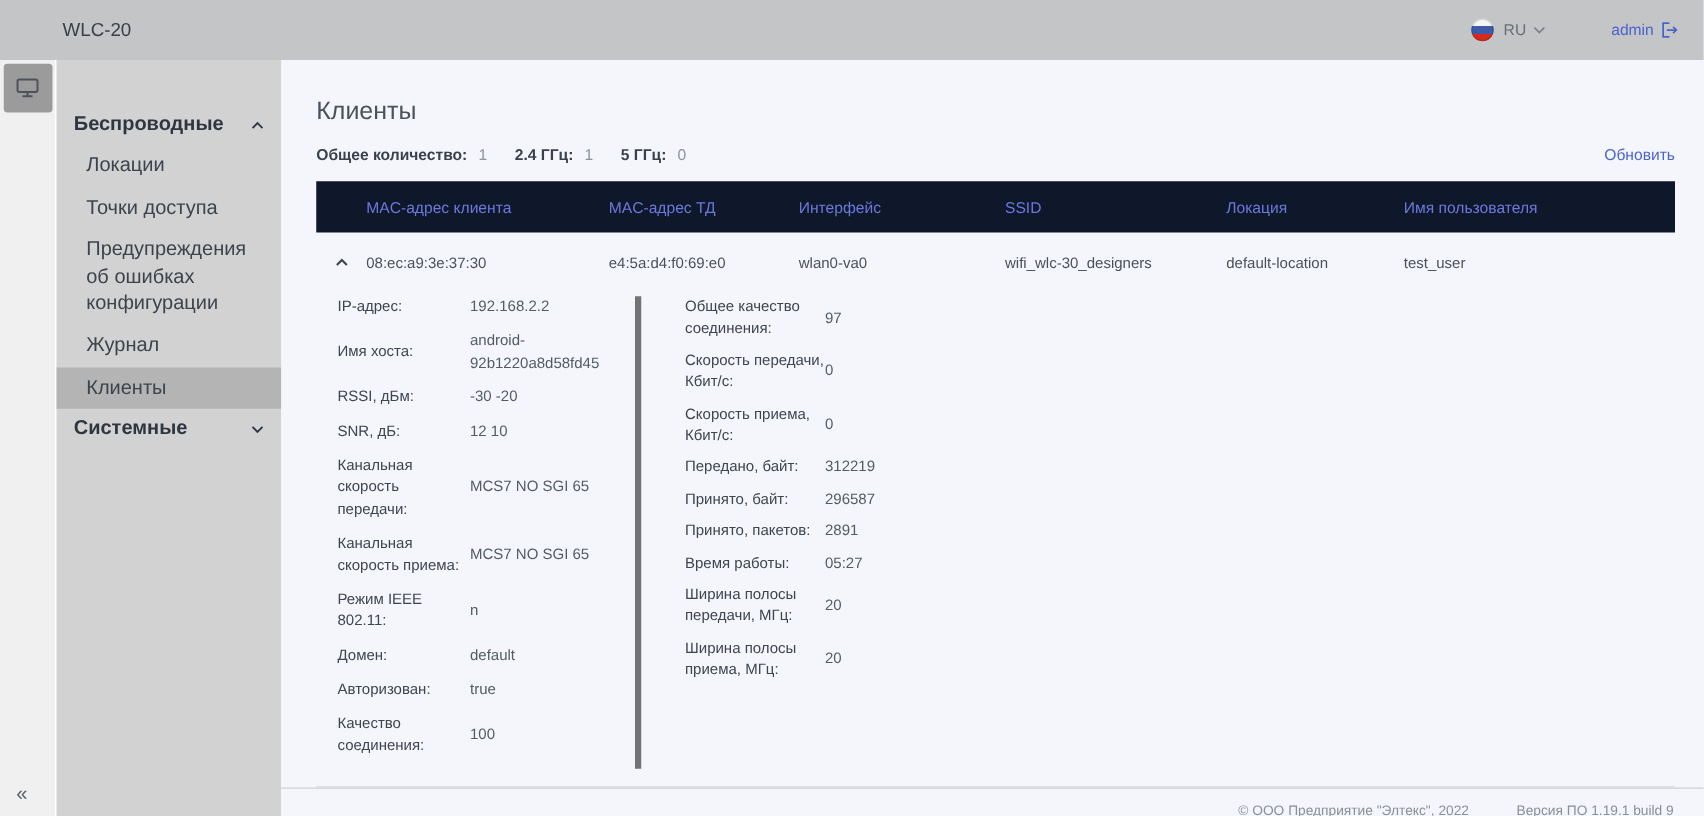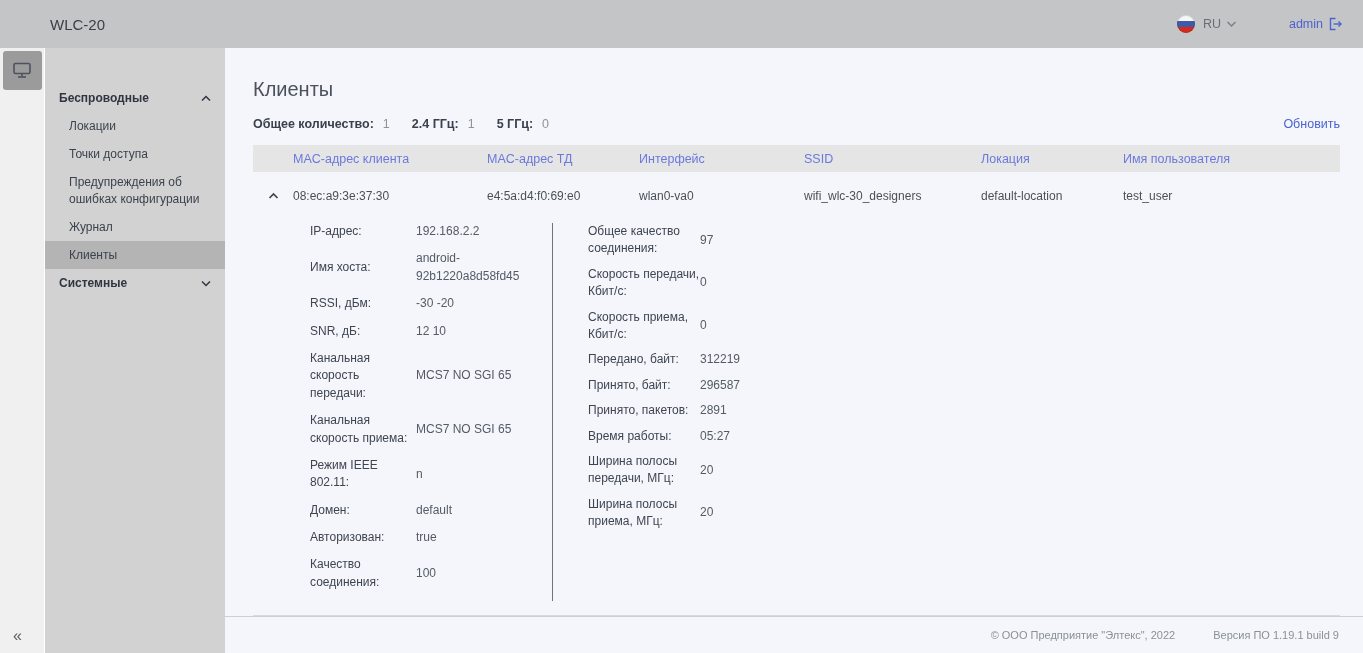--- a/index.html
+++ b/index.html
@@ -22,45 +22,45 @@
   .logout-ic { margin-left:6px; display:flex; }
 
   
   .layout { display:flex; height:605px; }
 
   .rail { width:45px; background:#f0f0f1; position:relative; border-right:1px solid #ffffff; flex-shrink:0; }
   .monitor-btn { width:39px; height:39px; margin:3px auto 0; background:#9b9b9c; border-radius:3px;
     display:flex; align-items:center; justify-content:center; cursor:pointer; }
   .collapse-btn { position:absolute; bottom:8px; left:13px; font-size:16px; color:#5c6066; cursor:pointer; }
 
-  .sidebar { width:180px; background:#d2d2d3; padding-top:36px; flex-shrink:0; font-size:12px; }
+  .sidebar { width:180px; background:#d2d2d3; padding-top:36px; flex-shrink:0; font-size:16px; }
   .nav-group { display:flex; align-items:center; justify-content:space-between;
     padding:7px 14px; font-weight:bold; color:#2f3640; cursor:pointer; }
   .nav-item { padding:6px 10px 6px 24px; color:#3c434c; cursor:pointer; line-height:1.35; }
   .nav-item.active { background:#b4b4b5; }
   .grp-chev { display:flex; }
 
   
   .main { flex:1; display:flex; flex-direction:column; background:#f4f6fb; }
   .content { flex:1; padding:0 23px 0 28px; }
   .page-title { margin-top:30px; font-size:20px; font-weight:normal; color:#4b525b; }
 
   .counts-row { display:flex; align-items:center; margin-top:16px; font-size:12.5px; }
   .count-pair { display:flex; align-items:baseline; margin-right:22px; }
   .count-label { font-weight:bold; color:#3a414c; }
   .count-value { margin-left:9px; color:#8d939b; }
   .refresh-link { margin-left:auto; color:#4a63cf; font-size:12.5px; cursor:pointer; }
 
   .grid-cols { display:grid; grid-template-columns:40px 194px 152px 165px 177px 142px 1fr; align-items:center; }
-  .thead { margin-top:14px; height:27px; background:#e5e5e5; color:#6b79dd; font-size:12.5px; cursor:pointer; }
+  .thead { margin-top:14px; height:41px; background:#0f172a; color:#6b79dd; font-size:12.5px; cursor:pointer; }
   .trow { padding:17px 0 20px; color:#4b5058; font-size:12px; }
   .row-chev { display:flex; justify-content:center; cursor:pointer; }
 
   .details { display:flex; padding-left:17px; padding-bottom:14px; }
-  .dcol-left { width:243px; border-right:1px solid #737373; padding-right:28px;margin-left:40px; }
+  .dcol-left { width:243px; border-right:5px solid #737373; padding-right:28px; }
   .dcol-right { padding-left:35px; flex:1; }
   .drow { display:flex; align-items:center; margin-bottom:10px; font-size:12px; }
   .dcol-right .drow { margin-bottom:8px; }
   .dlabel { width:106px; flex-shrink:0; color:#3e4551; line-height:1.45; }
   .dcol-right .dlabel { width:112px; }
   .dvalue { color:#545b64; line-height:1.45; max-width:126px; }
 
   .table-bottom { border-top:1px solid #d9dadd; }
 
   .main-footer { border-top:1px solid #cfcfd2; height:37px; display:flex; align-items:center;

